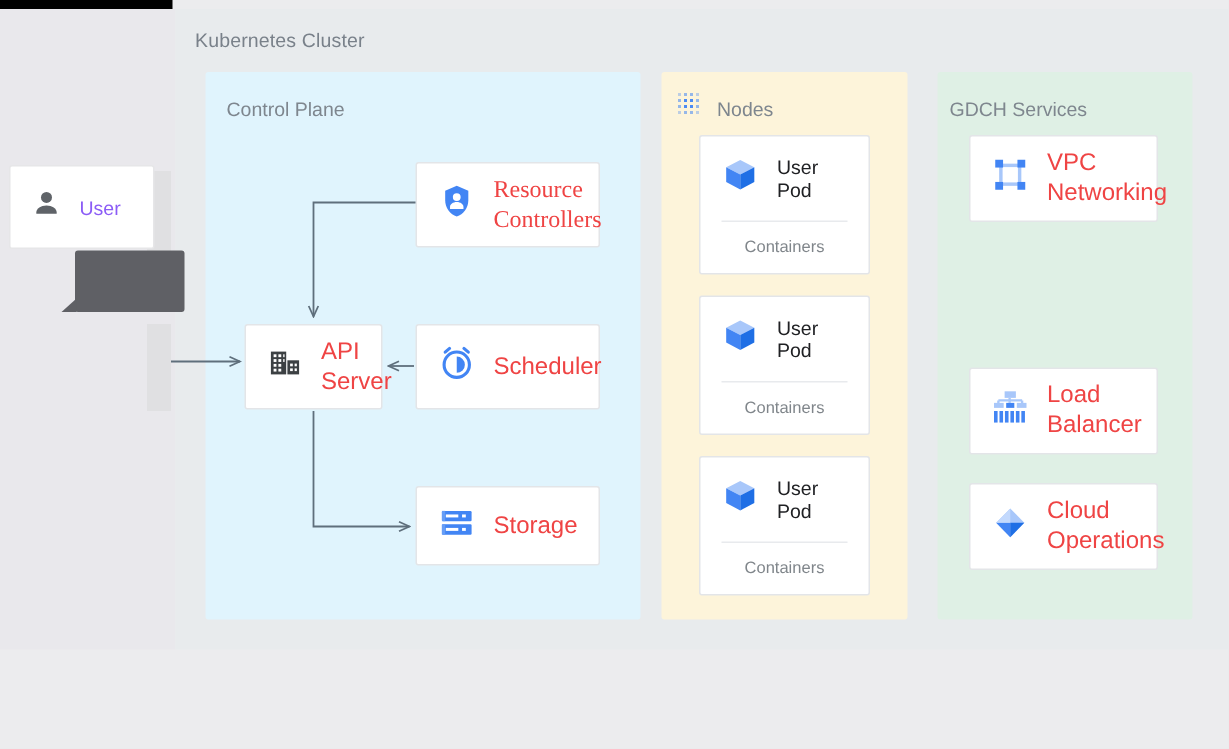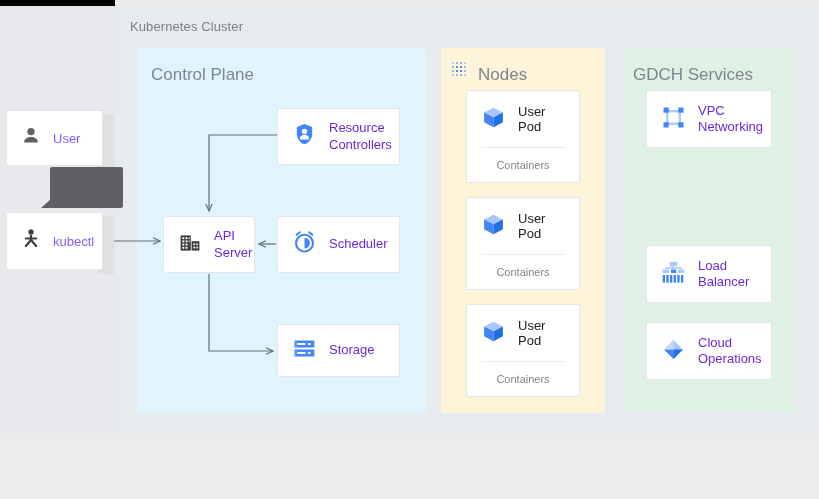--- a/index.html
+++ b/index.html
@@ -41,21 +41,21 @@
     white-space: nowrap;
   }
 
   
   .col {
     position: absolute;
     border-radius: 2px;
   }
   .col-label {
     position: absolute;
-    font-size: 17px;
+    font-size: 13px;
     color: #7e868e;
     white-space: nowrap;
   }
   #col-control {
     left: 137px; top: 48px; width: 290px; height: 365px;
     background: #e0f4fd;
   }
   #col-nodes {
     left: 441px; top: 48px; width: 164px; height: 365px;
     background: #fdf4da;
@@ -70,22 +70,22 @@
     position: absolute;
     background: #ffffff;
     border: 1px solid #e3e5e8;
     border-radius: 2px;
     display: flex;
     align-items: center;
     gap: 12px;
     padding: 0 14px;
   }
   .card .label {
-    font-size: 13px;
-    color: #6d28d9;
+    font-size: 16px;
+    color: #ef4444;
     line-height: 1.25;
     white-space: pre-line;
   }
   .ico { flex: 0 0 auto; display: block; }
 
   
   .actor {
     position: absolute;
     background: #ffffff;
     border: 1px solid #e6e6e8;
@@ -116,21 +116,21 @@
   #tooltip::after {
     content: "";
     position: absolute;
     left: -9px; bottom: 0;
     border-style: solid;
     border-width: 0 0 9px 10px;
     border-color: transparent transparent #5f6065 transparent;
   }
 
   
-  #card-resource  { left: 277px; top: 108px; width: 123px; height: 57px; }
+  #card-resource  { left: 277px; top: 108px; width: 123px; height: 57px; font-family: Liberation Serif, serif; }
   #card-api       { left: 163px; top: 216px; width: 92px;  height: 57px; }
   #card-scheduler { left: 277px; top: 216px; width: 123px; height: 57px; }
   #card-storage   { left: 277px; top: 324px; width: 123px; height: 53px; }
 
   
   .pod {
     position: absolute;
     background: #ffffff;
     border: 1px solid #e3e5e8;
     border-radius: 2px;
@@ -231,32 +231,20 @@
     <span class="ico">
       <svg width="22" height="22" viewBox="0 0 24 24" fill="#5f6368">
         <circle cx="12" cy="7.2" r="4"></circle>
         <path d="M12 13c-4.1 0-7.4 2.3-7.4 5.1V19h14.8v-.9c0-2.8-3.3-5.1-7.4-5.1z"></path>
       </svg>
     </span>
     <span class="label">User</span>
   </div>
 
   <div class="actor-shadow" id="shadow-kubectl"></div>
-  <div class="actor" id="actor-kubectl">
-    <span class="ico">
-      <svg width="22" height="22" viewBox="0 0 24 24" fill="#3c4043">
-        <circle cx="12" cy="4.3" r="2.9"></circle>
-        <path d="M12 8.2 L12 13.4" stroke="#3c4043" stroke-width="2.4" stroke-linecap="round"></path>
-        <path d="M12 13 L6.4 19.6" stroke="#3c4043" stroke-width="2.4" stroke-linecap="round"></path>
-        <path d="M12 13 L17.6 19.6" stroke="#3c4043" stroke-width="2.4" stroke-linecap="round"></path>
-        <path d="M6.2 11.4 L17.8 11.4" stroke="#3c4043" stroke-width="2.2" stroke-linecap="round"></path>
-      </svg>
-    </span>
-    <span class="label">kubectl</span>
-  </div>
 
   <div id="tooltip"></div>
 
   <div class="card" id="card-resource">
     <span class="ico">
       <svg width="25" height="25" viewBox="0 0 24 24">
         <path d="M12 1.8 4.6 4.9v6.1c0 4.8 3.2 9.2 7.4 10.4 4.2-1.2 7.4-5.6 7.4-10.4V4.9L12 1.8z" fill="#4285f4"></path>
         <circle cx="12" cy="9" r="2.5" fill="#ffffff"></circle>
         <path d="M12 12.2c-2.4 0-4.3 1.4-4.3 3.1v1.4h8.6v-1.4c0-1.7-1.9-3.1-4.3-3.1z" fill="#ffffff"></path>
       </svg>

